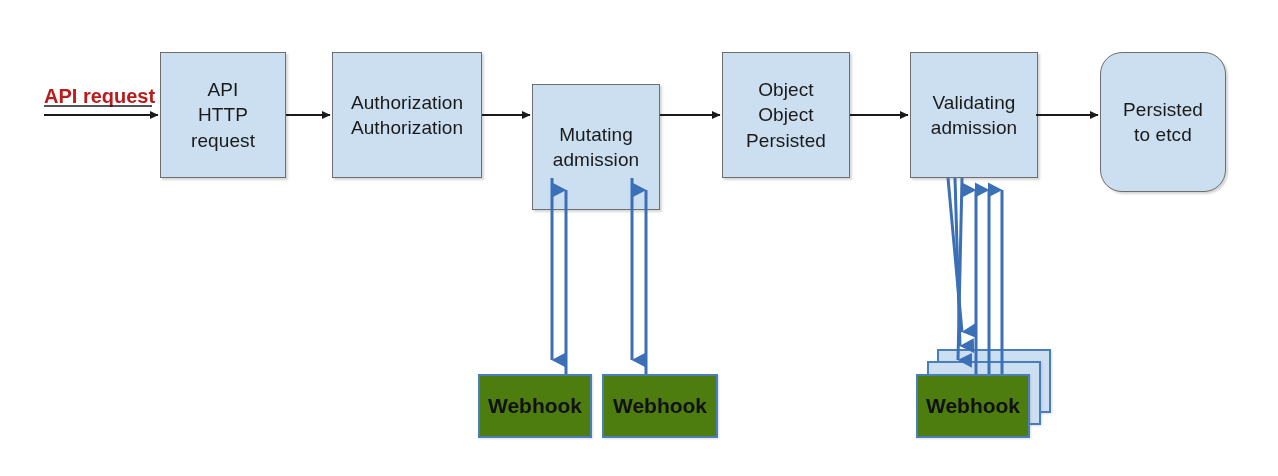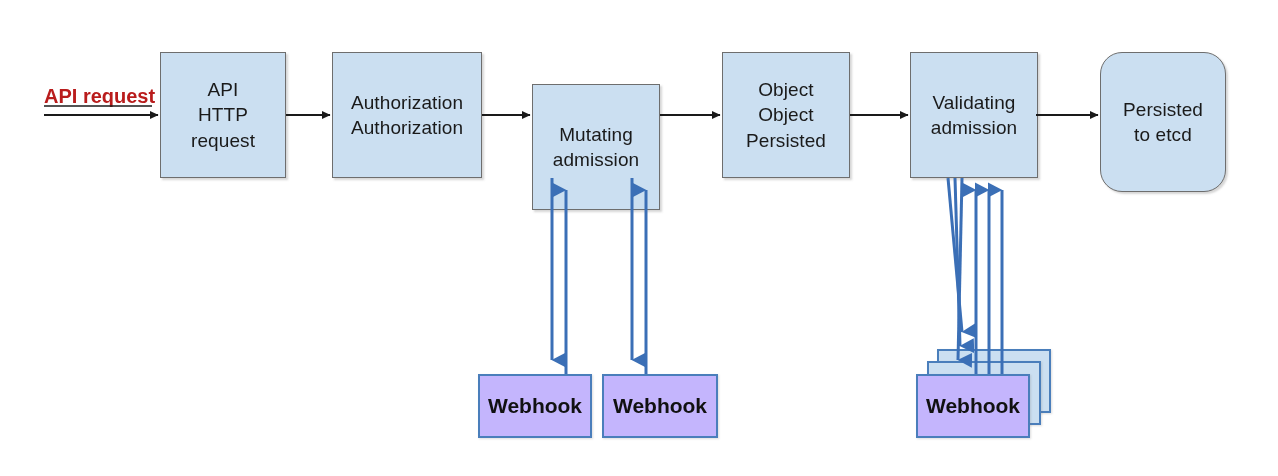--- a/index.html
+++ b/index.html
@@ -31,21 +31,21 @@
     color: #1a1a1a;
     font-size: 19px;
     line-height: 1.32;
     letter-spacing: 0.1px;
   }
   .stage-box .lbl { display: block; }
   
   .webhook-box {
     position: absolute;
     box-sizing: border-box;
-    background: #c4b5fd;
+    background: #4d7c0f;
     border: 2px solid #4a7ebb;
     display: flex;
     align-items: center;
     justify-content: center;
     text-align: center;
     color: #111111;
     font-size: 21px;
     font-weight: 600;
     box-shadow: 1px 1px 2px rgba(120,120,120,0.25);
   }

